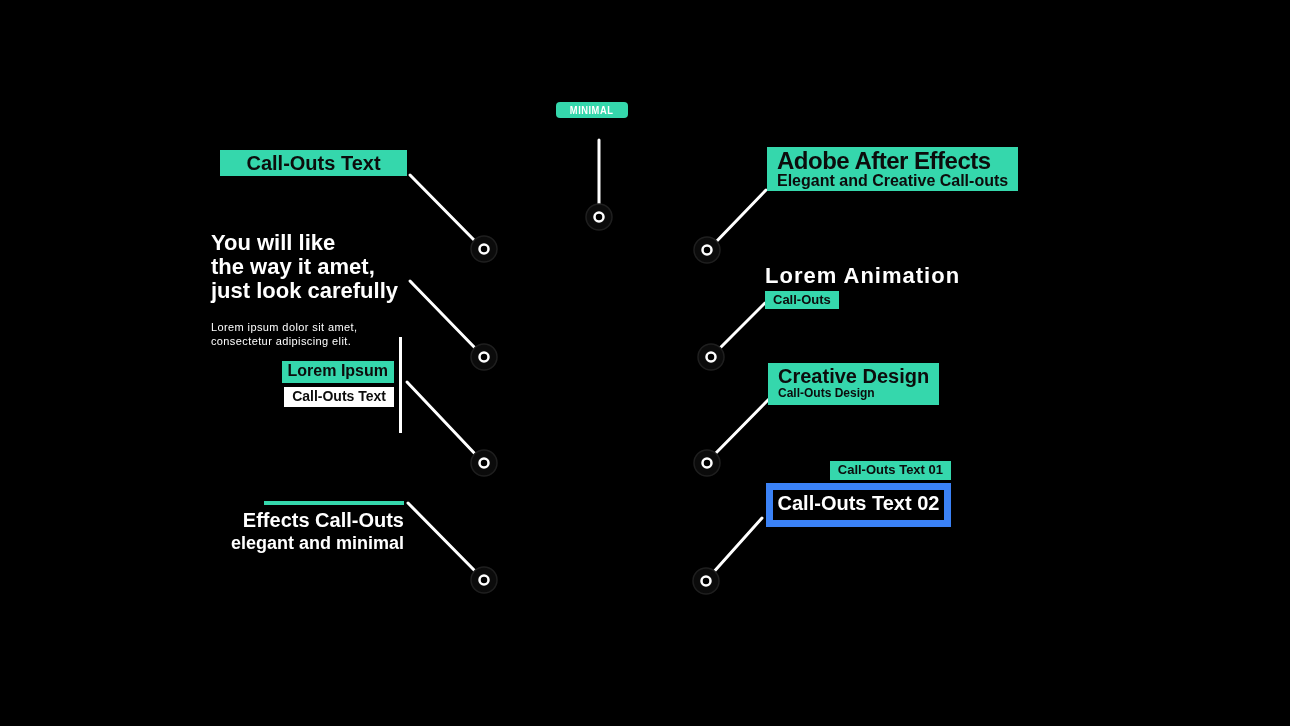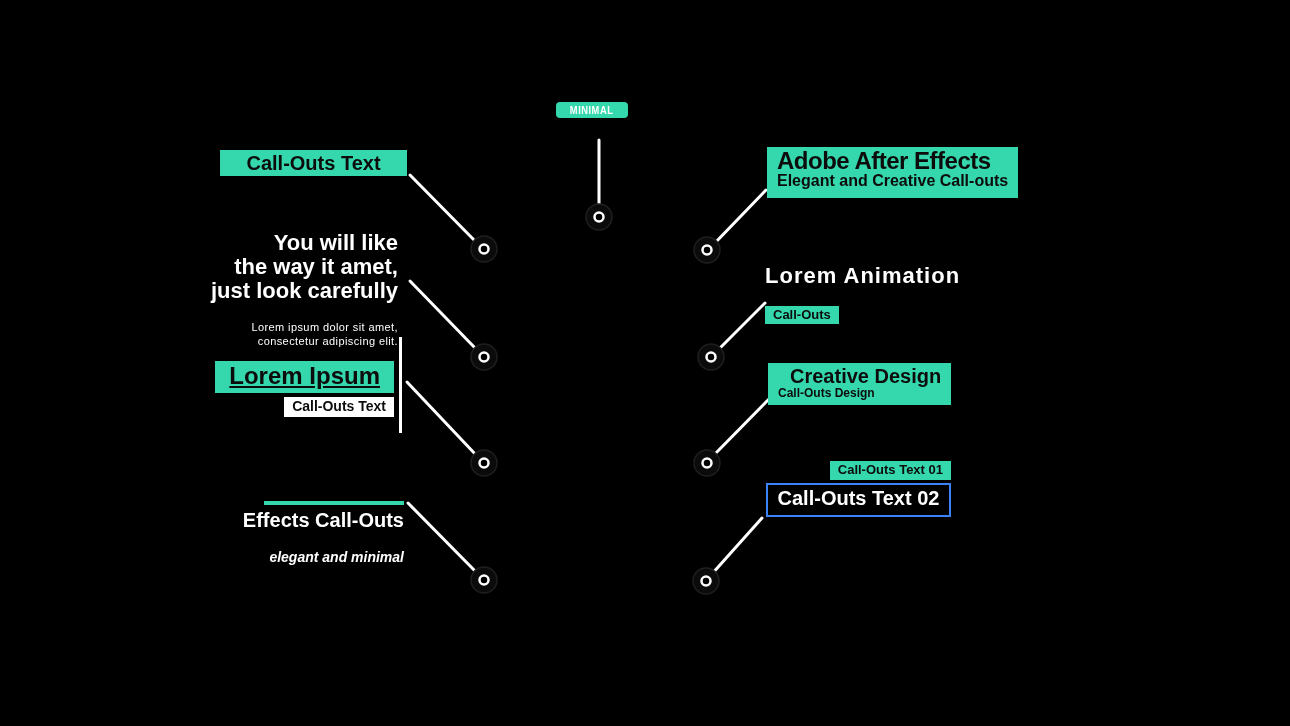--- a/index.html
+++ b/index.html
@@ -22,58 +22,58 @@
   .pill-teal span { font-weight:700; font-size:11px; color:#ffffff; letter-spacing:.6px;
     transform:scaleX(.85); display:inline-block; }
 
   .teal-box { background:var(--accent); color:var(--ink); font-weight:700; }
 
   
   .co1 { left:220px; top:150px; width:187px; height:26px; font-size:20px;
     display:flex; align-items:center; justify-content:center; white-space:nowrap; }
 
   
-  .co2 { right:892px; top:231px; text-align:right; color:#fff; }
+  .co2 { right:892px; top:231px; color:#fff; }
   .co2 .big { font-weight:700; font-size:22px; line-height:24px; white-space:nowrap; }
   .co2 .small { font-weight:400; font-size:11px; line-height:13px; letter-spacing:.4px;
     margin-top:18px; white-space:nowrap; }
 
   
   .co3 { right:896px; top:361px; display:flex; flex-direction:column; align-items:flex-end; }
-  .co3 .t { font-size:24px; padding:1px 14px 3px; white-space:nowrap;text-decoration:underline; }
+  .co3 .t { font-size:16px; padding:1px 6px 3px; white-space:nowrap; }
   .co3 .w { background:#ffffff; color:var(--ink); font-weight:700; font-size:14px;
     padding:1px 8px 3px; margin-top:4px; white-space:nowrap; }
 
   
   .co4 { right:886px; top:501px; display:flex; flex-direction:column; align-items:flex-end; color:#fff; }
   .co4 .rule { width:140px; height:4px; background:var(--accent); margin-bottom:5px; }
   .co4 .t { font-weight:700; font-size:20px; line-height:21px; white-space:nowrap; }
-  .co4 .s { font-weight:700; font-size:14px; margin-top:18px; white-space:nowrap;font-style:italic; }
+  .co4 .s { font-weight:700; font-size:18px; margin-top:2px; white-space:nowrap; }
 
   
-  .co5 { left:767px; top:147px; padding:1px 10px 10px; }
+  .co5 { left:767px; top:147px; padding:1px 10px 3px; }
   .co5 .t { font-size:24px; line-height:26px; letter-spacing:-.5px; white-space:nowrap; }
   .co5 .s { font-size:16px; line-height:14px; white-space:nowrap; }
 
   
   .co6 { left:765px; top:263px; }
   .co6 .t { color:#fff; font-weight:700; font-size:22px; letter-spacing:1px; white-space:nowrap; }
   .co6 .badge { display:inline-block; background:var(--accent); color:var(--ink); font-weight:700;
-    font-size:13px; padding:1px 8px 2px; margin-top:17px; white-space:nowrap; }
+    font-size:13px; padding:1px 8px 2px; margin-top:2px; white-space:nowrap; }
 
   
   .co7 { left:768px; top:363px; padding:2px 10px 5px; }
-  .co7 .t { font-size:20px; line-height:22px; white-space:nowrap;margin-left:12px; }
+  .co7 .t { font-size:20px; line-height:22px; white-space:nowrap; }
   .co7 .s { font-size:12px; line-height:13px; white-space:nowrap; }
 
   
   .co8 { left:766px; top:461px; width:185px; display:flex; flex-direction:column; align-items:flex-end; }
   .co8 .badge { background:var(--accent); color:var(--ink); font-weight:700; font-size:13px;
     padding:1px 8px 3px; white-space:nowrap;text-align:right; }
-  .co8 .box { width:100%; border:2px solid #3b82f6; margin-top:3px; text-align:center;
+  .co8 .box { width:100%; border:7px solid #3b82f6; margin-top:3px; text-align:center;
     color:#fff; font-weight:700; font-size:20px; padding:2px 0 5px; white-space:nowrap; }
 </style>
 </head>
 <body>
 
 <div class="canvas">
 
   <svg class="lines" width="1290" height="726" viewBox="0 0 1290 726">
     <g stroke="#ffffff" stroke-width="3" stroke-linecap="round" fill="none">
       <line x1="599" y1="140" x2="599" y2="209"></line>

